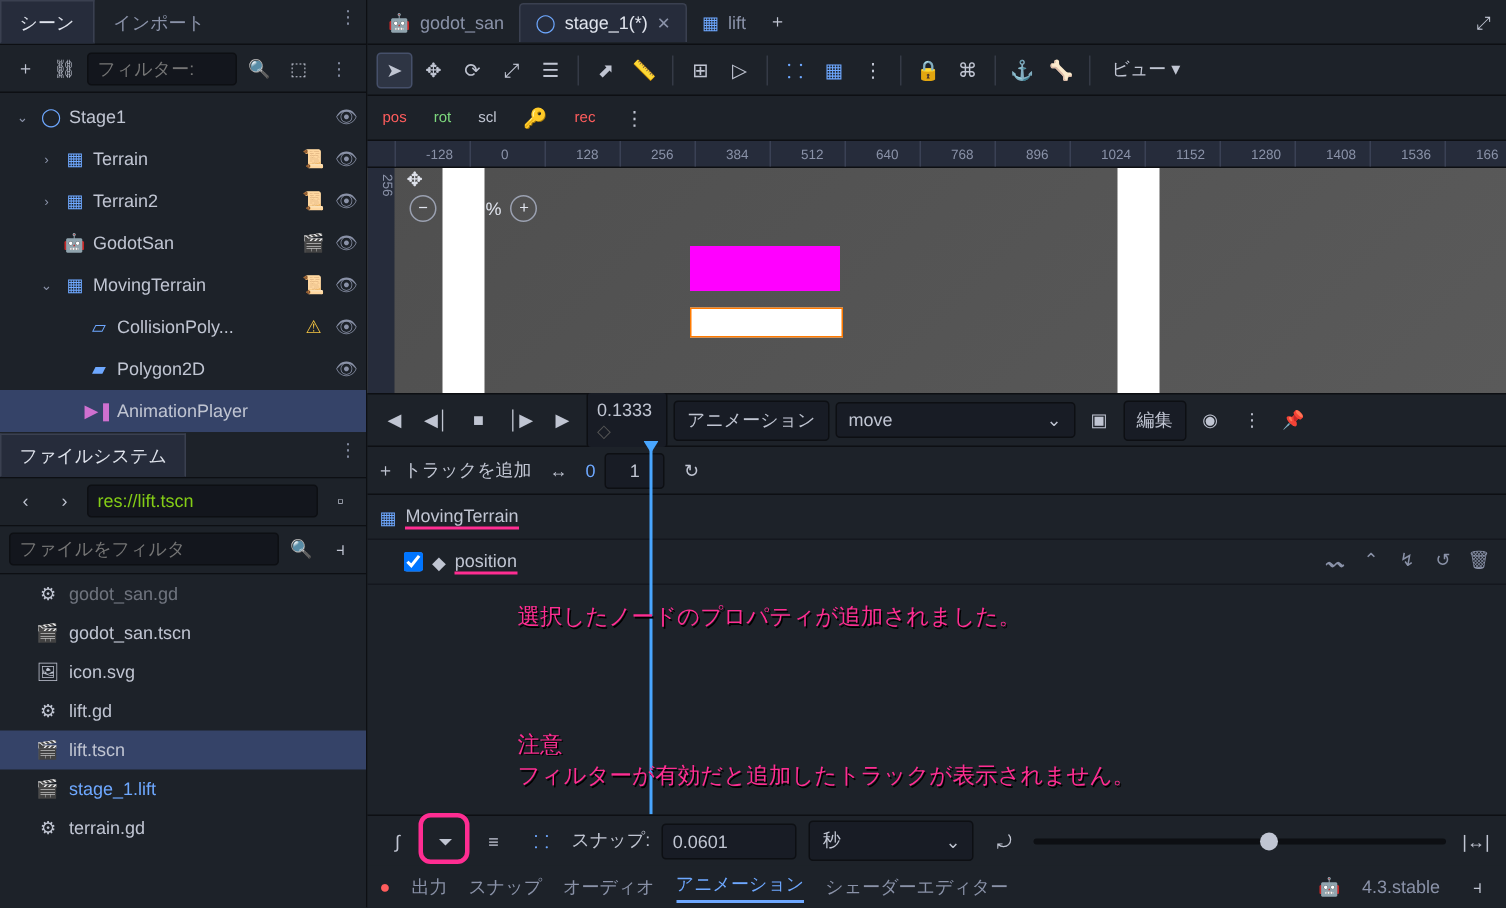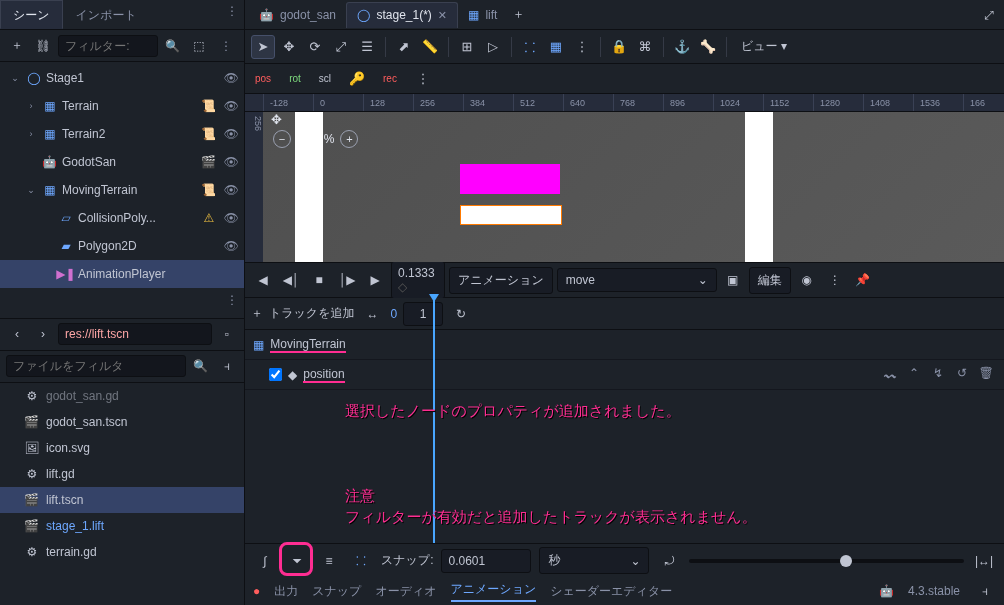--- a/index.html
+++ b/index.html
@@ -10,21 +10,21 @@
 
 .panel-tabs { display: flex; background: #1d2229; border-bottom: 1px solid #0d0f13; height: 30px; align-items: stretch; }
 .panel-tab { padding: 6px 12px; color: #8a92a8; cursor: pointer; border: 1px solid transparent; }
 .panel-tab.active { background: #262c3b; color: #e0e4ed; border: 1px solid #3a4050; border-bottom: 1px solid #262c3b; }
 .panel-tabs .spacer { flex: 1; }
 .dots { color: #8a92a8; padding: 4px 6px; cursor: pointer; }
 
 
 .tbar { display: flex; align-items: center; gap: 4px; padding: 4px 6px; background: #1d2229; border-bottom: 1px solid #0d0f13; height: 32px; }
 .tbtn { width: 22px; height: 22px; display: flex; align-items: center; justify-content: center; color: #c0c5d2; cursor: pointer; border-radius: 3px; }
-.tinput { background: #13161d; border: 1px solid #0d0f13; color: #fca5a5; padding: 3px 6px; border-radius: 3px; font-size: 12px; }
+.tinput { background: #13161d; border: 1px solid #0d0f13; color: #84cc16; padding: 3px 6px; border-radius: 3px; font-size: 12px; }
 .tinput.flex { flex: 1; min-width: 0; }
 
 
 .tree { flex: 1; overflow: auto; background: #1d2229; padding: 2px 0; }
 .trow { display: flex; align-items: center; height: 28px; padding: 0 4px; gap: 4px; cursor: pointer; }
 .trow.selected { background: #354368; }
 .trow .indent { display: inline-block; }
 .twist { width: 14px; text-align: center; color: #8a92a8; font-size: 9px; }
 .nicon { width: 16px; height: 16px; display: flex; align-items: center; justify-content: center; font-size: 12px; }
 .nlbl { flex: 1; overflow: hidden; text-overflow: ellipsis; white-space: nowrap; }
@@ -45,21 +45,21 @@
 
 
 .ed-toolbar { display: flex; align-items: center; gap: 2px; padding: 4px 6px; background: #1d2229; border-bottom: 1px solid #0d0f13; height: 34px; flex-wrap: nowrap; }
 .ed-toolbar .sep { width: 1px; height: 20px; background: #353a46; margin: 0 4px; }
 .ebtn { width: 24px; height: 24px; display: flex; align-items: center; justify-content: center; color: #c0c5d2; cursor: pointer; border-radius: 3px; font-size: 13px; }
 .ebtn.sel { background: #2e3544; border: 1px solid #46506a; }
 .txt-btn { color: #c0c5d2; padding: 0 8px; cursor: pointer; }
 
 
 .ruler { height: 18px; background: #262c3b; position: relative; border-bottom: 1px solid #0d0f13; font-size: 9px; color: #8a92a8; overflow: hidden; }
-.ruler .tick { position: absolute; top: 0; border-left: 1px solid #3a4155; height: 18px; padding-left: 6px; line-height: 18px; }
+.ruler .tick { position: absolute; top: 0; border-left: 1px solid #3a4155; height: 18px; padding-left: 20px; line-height: 18px; }
 
 
 .viewport { position: relative; height: 150px; background: linear-gradient(135deg, #4f4f4f 0%, #5a5a5a 100%); overflow: hidden; }
 .viewport .vruler-left { position: absolute; left: 0; top: 0; bottom: 0; width: 18px; background: #262c3b; font-size: 9px; color: #8a92a8; writing-mode: vertical-rl; }
 .platform-a { position: absolute; left: 50px; top: 0; width: 28px; height: 150px; background: #fff; }
 .platform-b { position: absolute; left: 500px; top: 0; width: 28px; height: 150px; background: #fff; }
 .pink-block { position: absolute; left: 215px; top: 52px; width: 100px; height: 30px; background: #ff00ff; }
 .white-block { position: absolute; left: 215px; top: 93px; width: 102px; height: 20px; background: #fff; border: 1px solid #ff7a00; }
 .zoom-ctrl { position: absolute; left: 28px; top: 18px; display: flex; align-items: center; gap: 6px; color: #e0e4ed; font-size: 12px; }
 .zoom-ctrl .zb { width: 18px; height: 18px; border-radius: 50%; border: 1px solid #9aa0b0; display: flex; align-items: center; justify-content: center; font-size: 11px; cursor: pointer; }
@@ -204,20 +204,21 @@
     <span class="twist"></span>
     <span class="nicon">
           <span style="color:#d070d0">▶❚</span>
         </span>
     <span class="nlbl">AnimationPlayer</span>
 
     </div>
     </div>
 
   <div class="panel-tabs fs-header">
+    <div class="panel-tab active">ファイルシステム</div>
     <div class="spacer"></div>
     <div class="dots">⋮</div>
   </div>
   <div class="tbar">
     <div class="tbtn">‹</div>
     <div class="tbtn">›</div>
     <input class="tinput flex" value="res://lift.tscn" style="">
     <div class="tbtn">▫</div>
   </div>
   <div class="tbar">

